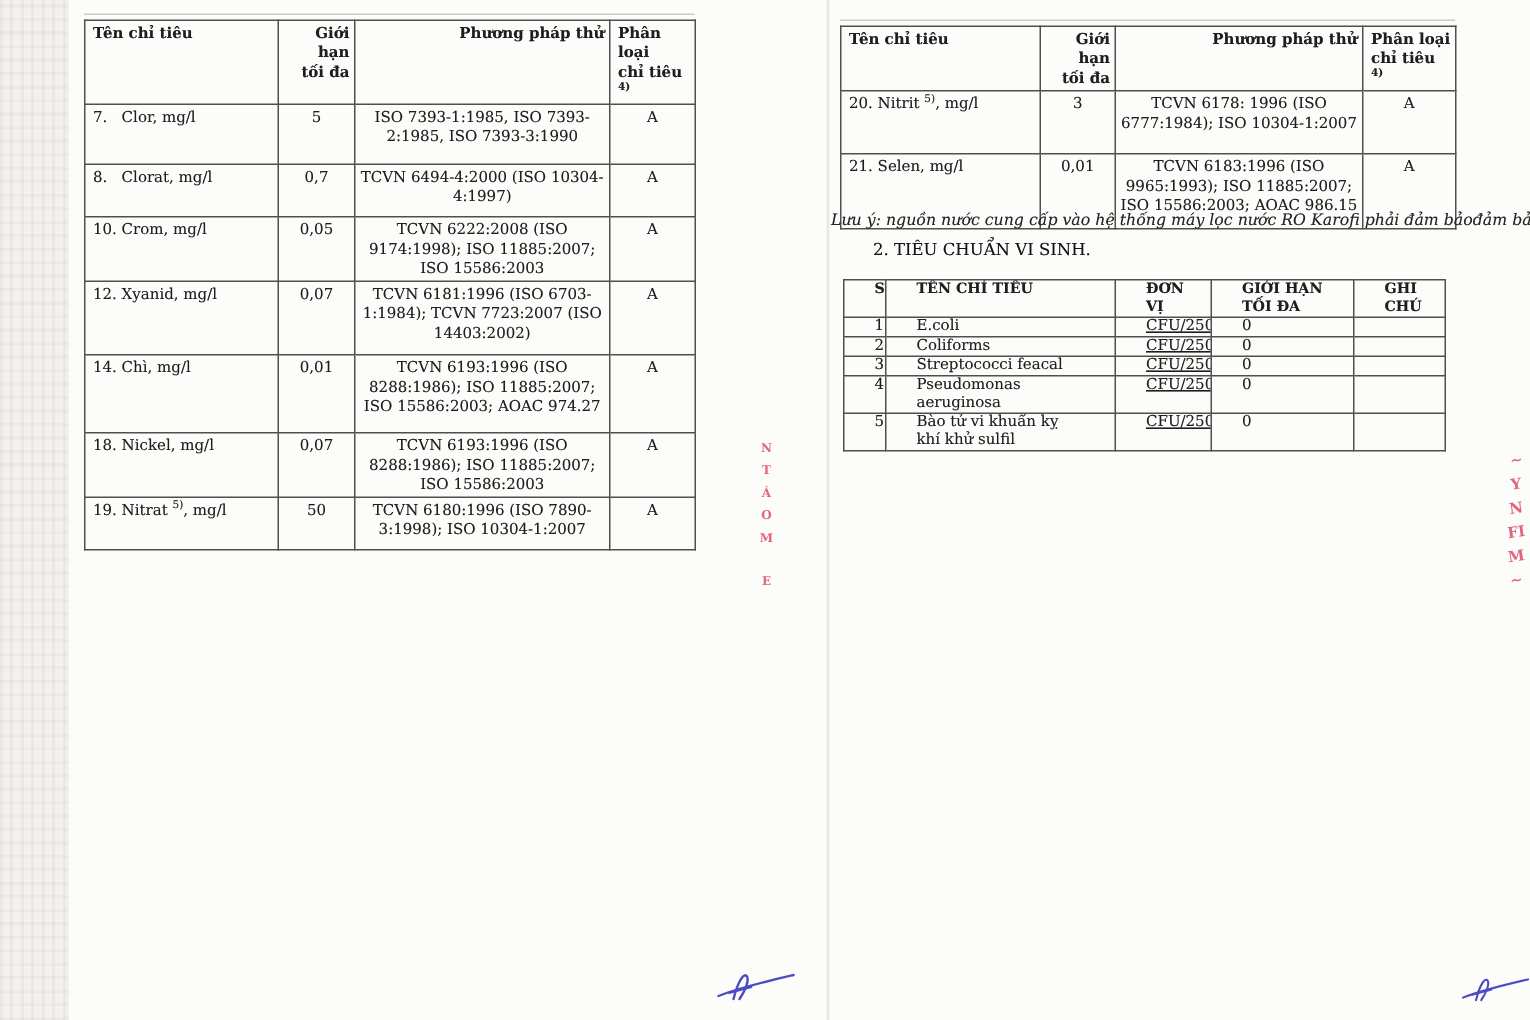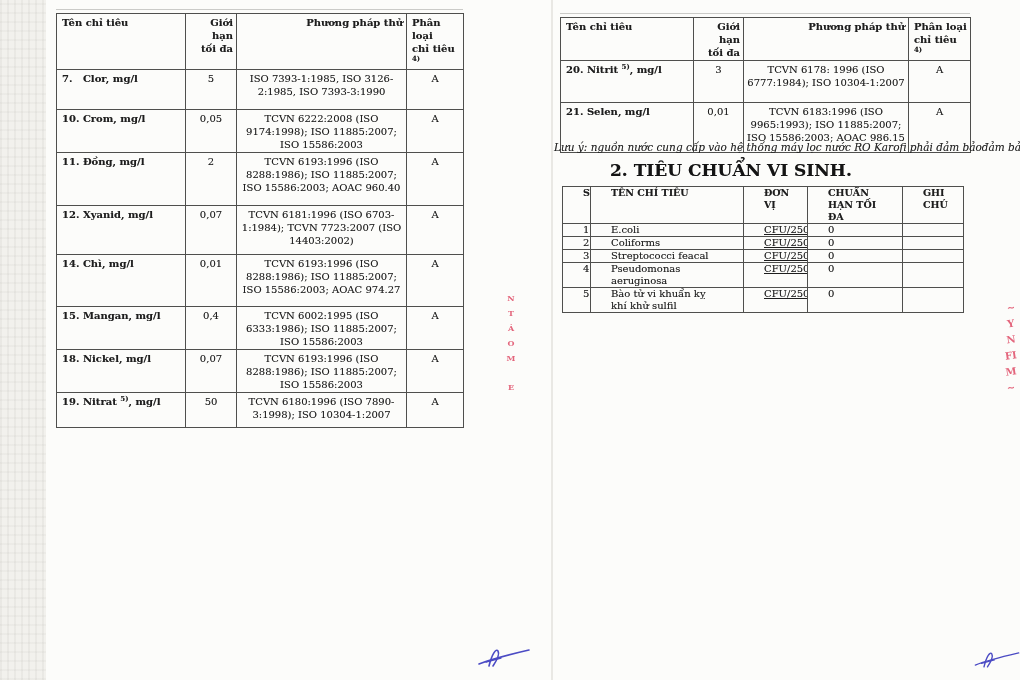--- a/index.html
+++ b/index.html
@@ -18,37 +18,36 @@
   .page-fold{position:absolute;left:551px;top:0;width:2px;height:680px;background:#e9e8e4;}
   .topline{position:absolute;height:1px;background:#9a9a96;}
   table{border-collapse:collapse;table-layout:fixed;position:absolute;}
   td,th{
     border:1px solid #4f4f4d;vertical-align:top;padding:2px 3px 1px 3px;
     font-size:10px;line-height:1.3;color:#1e1e1e;
     text-shadow:0 0 .4px rgba(40,40,40,.45);
     overflow:hidden;
   }
   th{font-weight:bold;}
-  .c-name{text-align:left;white-space:pre-wrap;padding-left:5px;font-weight:bold;}
+  .c-name{text-align:left;white-space:pre-wrap;padding-left:5px;}
   .c-limit,.c-method,.c-class{text-align:center;}
   .hdr-left{text-align:left;padding-left:5px;}
   .hdr-center{text-align:right;}
   sup{font-size:7px;line-height:0;}
   .micro td,.micro th{padding:0 20px;font-size:10px;line-height:12px;}
   .micro th{text-align:left;font-size:9.5px;}
   .micro .m-unit{text-align:center;text-decoration:underline;}
   .micro .m-limit{text-align:left;}
   .note-line{
     position:absolute;font-style:italic;font-size:10.5px;color:#242424;
     white-space:nowrap;text-shadow:0 0 .4px rgba(40,40,40,.4);
   }
   .section-heading{
-    position:absolute;font-weight:bold;font-size:17px;color:#141414;
+    position:absolute;font-weight:normal;font-size:11px;color:#141414;
     text-shadow:0 0 .4px rgba(0,0,0,.45);
-    margin-left:28px;
   }
   .stamp{
     position:absolute;color:#e0516b;font-weight:bold;text-align:center;
     filter:blur(.3px);opacity:.88;
   }
   .stamp div{line-height:15px;}
   .stamp-left div{font-size:8px;}
   .stamp-right div{font-size:10px;line-height:16px;transform:rotate(-8deg);}
   .sig{position:absolute;}
 </style>
@@ -79,51 +78,45 @@
           </th>
       <th class="hdr-center">Phương pháp thử</th>
       <th class="hdr-left">
             <div>Phân loại</div>
             <div><span>chỉ tiêu </span><sup>4)</sup></div>
           </th>
     </tr>
     <tr style="height:40px">
       <td class="c-name"><span>7.   Clor, mg/l</span><sup></sup><span></span></td>
       <td class="c-limit">5</td>
-      <td class="c-method">ISO 7393-1:1985, ISO 3126-2:1985, ISO 7393-3:1990</td>
+      <td class="c-method">ISO 7393-1:1985, ISO 7393-2:1985, ISO 7393-3:1990</td>
+      <td class="c-class">A</td>
+    </tr>
+    <tr style="height:35px">
+      <td class="c-name"><span>8.   Clorat, mg/l</span><sup></sup><span></span></td>
+      <td class="c-limit">0,7</td>
+      <td class="c-method">TCVN 6494-4:2000 (ISO 10304-4:1997)</td>
       <td class="c-class">A</td>
     </tr>
     <tr style="height:37px">
       <td class="c-name"><span>10. Crom, mg/l</span><sup></sup><span></span></td>
       <td class="c-limit">0,05</td>
       <td class="c-method">TCVN 6222:2008 (ISO 9174:1998); ISO 11885:2007; ISO 15586:2003</td>
       <td class="c-class">A</td>
     </tr>
-    <tr style="height:53px">
-      <td class="c-name"><span>11. Đồng, mg/l</span><sup></sup><span></span></td>
-      <td class="c-limit">2</td>
-      <td class="c-method">TCVN 6193:1996 (ISO 8288:1986); ISO 11885:2007; ISO 15586:2003; AOAC 960.40</td>
-      <td class="c-class">A</td>
-    </tr>
     <tr style="height:49px">
       <td class="c-name"><span>12. Xyanid, mg/l</span><sup></sup><span></span></td>
       <td class="c-limit">0,07</td>
       <td class="c-method">TCVN 6181:1996 (ISO 6703-1:1984); TCVN 7723:2007 (ISO 14403:2002)</td>
       <td class="c-class">A</td>
     </tr>
     <tr style="height:52px">
       <td class="c-name"><span>14. Chì, mg/l</span><sup></sup><span></span></td>
       <td class="c-limit">0,01</td>
       <td class="c-method">TCVN 6193:1996 (ISO 8288:1986); ISO 11885:2007; ISO 15586:2003; AOAC 974.27</td>
-      <td class="c-class">A</td>
-    </tr>
-    <tr style="height:37px">
-      <td class="c-name"><span>15. Mangan, mg/l</span><sup></sup><span></span></td>
-      <td class="c-limit">0,4</td>
-      <td class="c-method">TCVN 6002:1995 (ISO 6333:1986); ISO 11885:2007; ISO 15586:2003</td>
       <td class="c-class">A</td>
     </tr>
     <tr style="height:35px">
       <td class="c-name"><span>18. Nickel, mg/l</span><sup></sup><span></span></td>
       <td class="c-limit">0,07</td>
       <td class="c-method">TCVN 6193:1996 (ISO 8288:1986); ISO 11885:2007; ISO 15586:2003</td>
       <td class="c-class">A</td>
     </tr>
     <tr style="height:35px">
       <td class="c-name"><span>19. Nitrat </span><sup>5)</sup><span>, mg/l</span></td>
@@ -178,21 +171,21 @@
         <col style="width:153px">
         <col style="width:64px">
         <col style="width:95px">
         <col style="width:61px">
       </colgroup>
     <tbody>
         <tr style="height:14px">
       <th>STT</th>
       <th>TÊN CHỈ TIÊU</th>
       <th>ĐƠN VỊ</th>
-      <th>CHUẨN HẠN TỐI ĐA</th>
+      <th>GIỚI HẠN TỐI ĐA</th>
       <th>GHI CHÚ</th>
     </tr>
     <tr style="height:13px">
       <td>1</td>
       <td>E.coli</td>
       <td class="m-unit">CFU/250mL</td>
       <td class="m-limit">0</td>
       <td></td>
     </tr>
     <tr style="height:13px">

